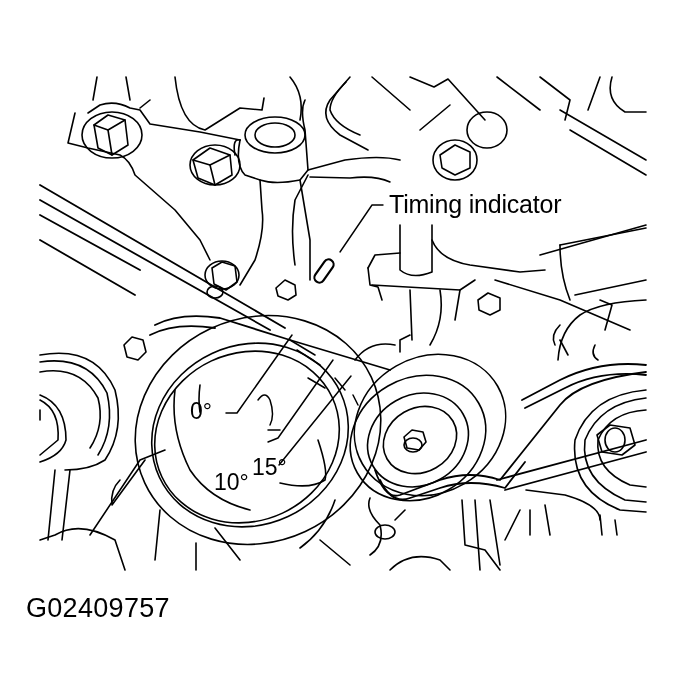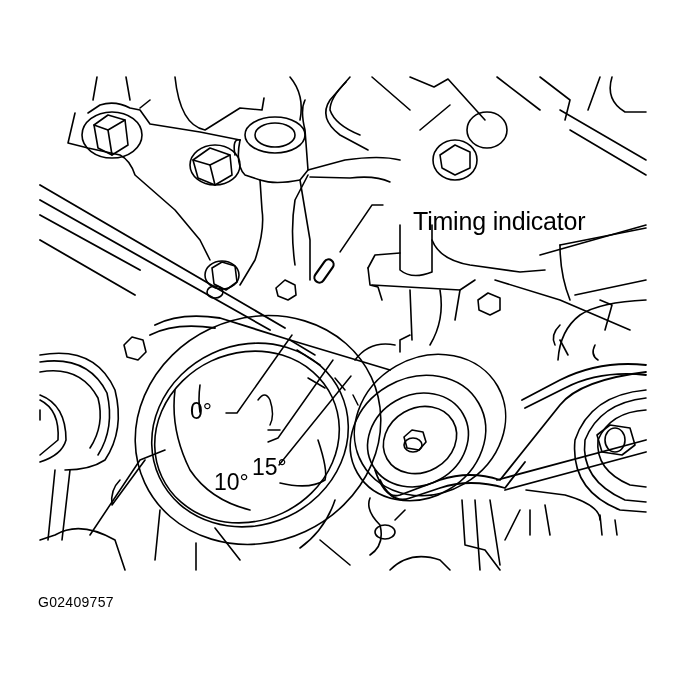--- a/index.html
+++ b/index.html
@@ -1,26 +1,26 @@
 <!DOCTYPE html>
 <html><head>
   <meta charset="utf-8">
   <style>
     html, body { margin: 0; padding: 0; background: #ffffff; }
     body { width: 686px; height: 687px; position: relative; overflow: hidden; }
     .stage { position: absolute; left: 0; top: 0; width: 686px; height: 687px; }
     svg.drawing { position: absolute; left: 0; top: 0; }
     svg.drawing * { vector-effect: non-scaling-stroke; }
     .lbl { position: absolute; font-family: "Liberation Sans", sans-serif; color: #000; white-space: nowrap; line-height: 1; }
-    .callout { font-size: 25px; left: 389px; top: 209px; letter-spacing: -0.2px; margin-left: 24px; }
+    .callout { font-size: 25px; left: 389px; top: 192px; letter-spacing: -0.2px; }
     .deg { font-size: 23px; font-weight: normal; }
     .deg-0 { left: 190px; top: 400px; }
     .deg-10 { left: 214px; top: 429px; margin-top: 42px; }
     .deg-15 { left: 235px; top: 456px; margin-left: 17px; }
-    .fig-id { font-size: 14px; left: 38px; top: 595px; letter-spacing: 0.3px; }
+    .fig-id { font-size: 27px; left: 26px; top: 595px; letter-spacing: 0.3px; }
   </style>
 </head>
 <body>
 
 <div class="stage">
 
   <svg class="drawing" width="686" height="687" viewBox="0 0 686 687" fill="none" stroke="#000" stroke-width="1.6" stroke-linecap="round" stroke-linejoin="round">
 
     <g>
       <path d="M97 77 L93 100"></path>

